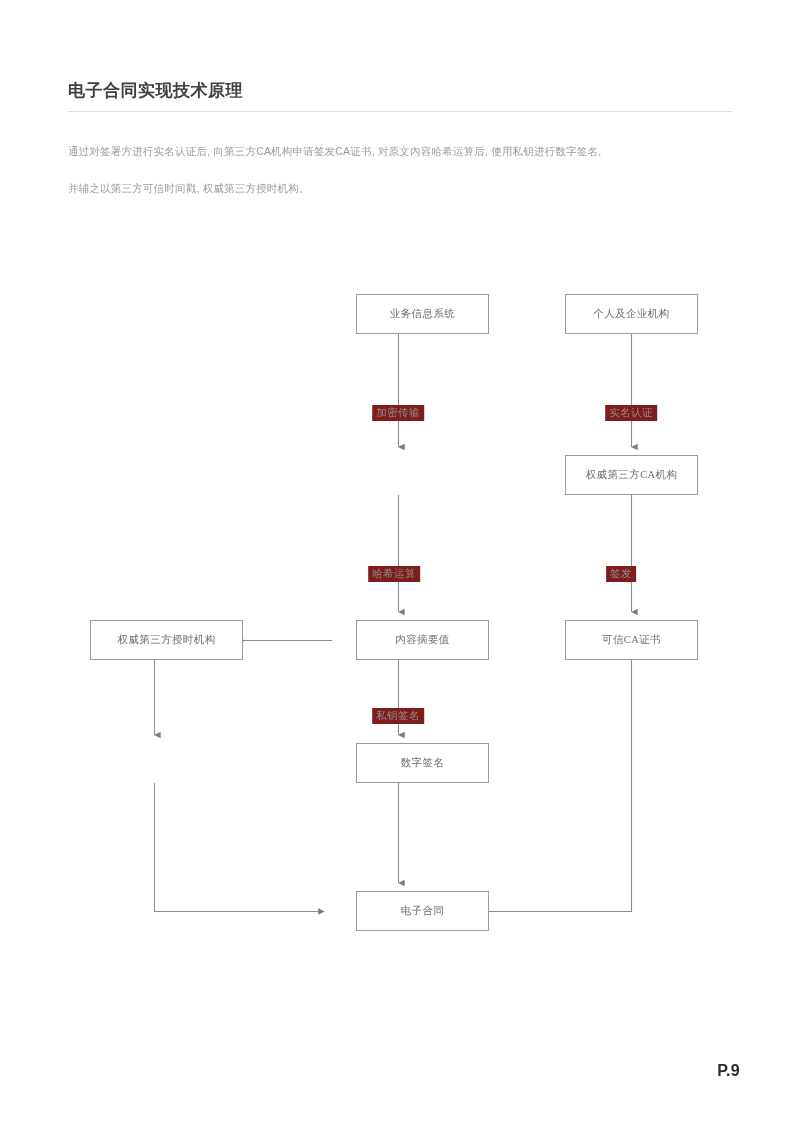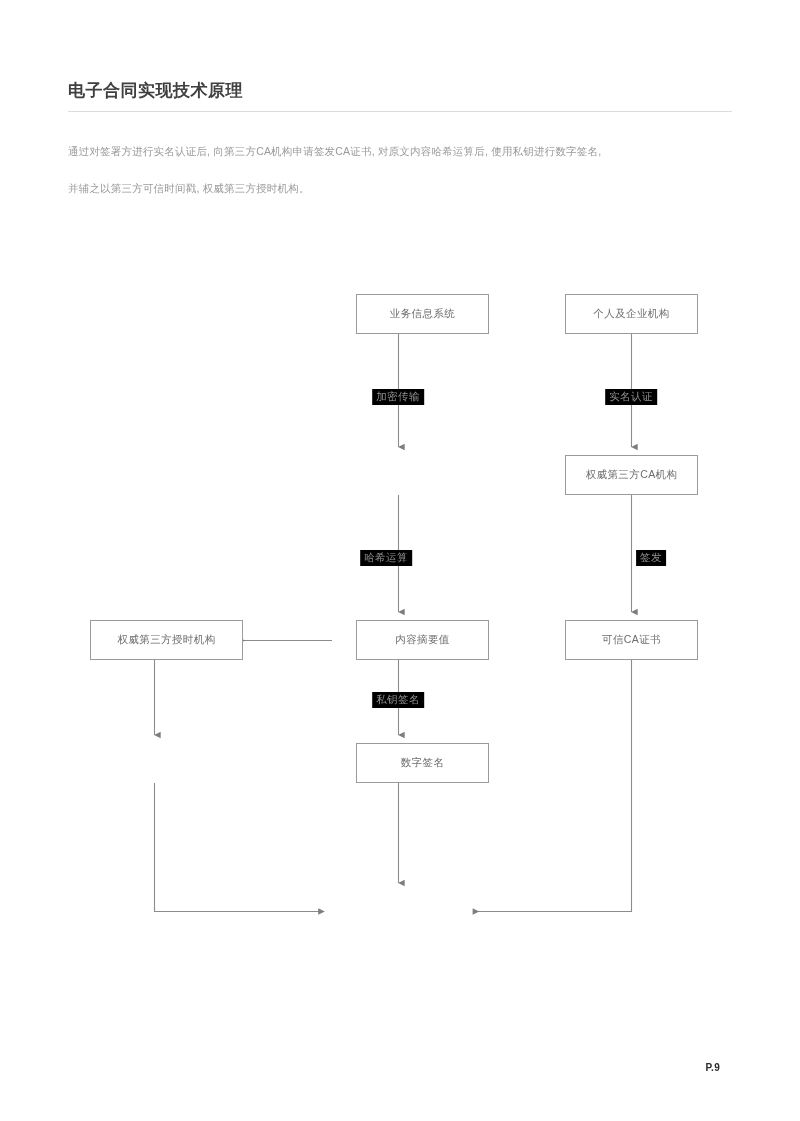--- a/index.html
+++ b/index.html
@@ -42,23 +42,23 @@
     font-size: 10.5px;
     line-height: 20px;
     color: #9a9a9a;
     letter-spacing: 0.2px;
   }
   #page-description .desc-line { display: block; white-space: nowrap; margin-top: 17px; }
 
   
   #page-footer {
     position: absolute;
-    right: 80px;
+    right: 60px;
     top: 1062px;
-    font-size: 10px;
+    font-size: 16px;
     font-weight: bold;
     color: #2b2b2b;
     letter-spacing: 0.3px;
   }
 
   
   #flowchart {
     position: absolute;
     left: 0;
     top: 0;
@@ -84,38 +84,39 @@
     justify-content: center;
     font-size: 10.5px;
     color: #6d6d6d;
     letter-spacing: 0.4px;
     white-space: nowrap;
   }
 
   
   .col-left   { left: 78px;  width: 153px; height: 40px; margin-left: 12px; }
   .col-mid    { left: 332px; width: 133px; height: 40px; margin-left: 24px; }
-  .col-right  { left: 565px; width: 133px; height: 40px; }
+  .col-right  { left: 565px; width: 133px; height: 40px; font-family: Liberation Serif, serif; }
 
   
   .row-1 { top: 294px; }
   .row-2 { top: 455px; }
   .row-3 { top: 620px; }
   .row-4 { top: 743px; }
   .row-5 { top: 891px; }
 
   .edge-label {
     position: absolute;
     font-size: 10.5px;
     color: #8f8f8f;
     letter-spacing: 0.4px;
     white-space: nowrap;
-    background: #000000;
+    background: #7f1d1d;
     padding: 1px 4px;
     transform: translateX(-50%);
+    margin-top: 16px;
   }
 </style>
 </head>
 <body>
 
 <div id="page-title">电子合同实现技术原理</div>
 <div id="title-divider"></div>
 <div id="page-description">
   <span class="desc-line">通过对签署方进行实名认证后, 向第三方CA机构申请签发CA证书, 对原文内容哈希运算后, 使用私钥进行数字签名,</span>
   <span class="desc-line">并辅之以第三方可信时间戳, 权威第三方授时机构。</span>
@@ -164,22 +165,23 @@
   <div class="node col-right row-1">个人及企业机构</div>
 
   <div class="node col-right row-2">权威第三方CA机构</div>
 
   <div class="node col-left row-3">权威第三方授时机构</div>
   <div class="node col-mid row-3">内容摘要值</div>
   <div class="node col-right row-3">可信CA证书</div>
 
   <div class="node col-mid row-4">数字签名</div>
 
+  <div class="node col-mid row-5">电子合同</div>
 
   <div class="edge-label" style="left:398px; top:389px;">加密传输</div>
   <div class="edge-label" style="left:631px; top:389px;">实名认证</div>
-  <div class="edge-label" style="left:386px; top:550px;text-align:center;">哈希运算</div>
-  <div class="edge-label" style="left:651px; top:550px;">签发</div>
+  <div class="edge-label" style="left:394px; top:550px;text-align:center;">哈希运算</div>
+  <div class="edge-label" style="left:621px; top:550px;">签发</div>
   <div class="edge-label" style="left:398px; top:692px;">私钥签名</div>
 
 </div>
 
 <div id="page-footer">P.9</div>
 
 </body></html>

